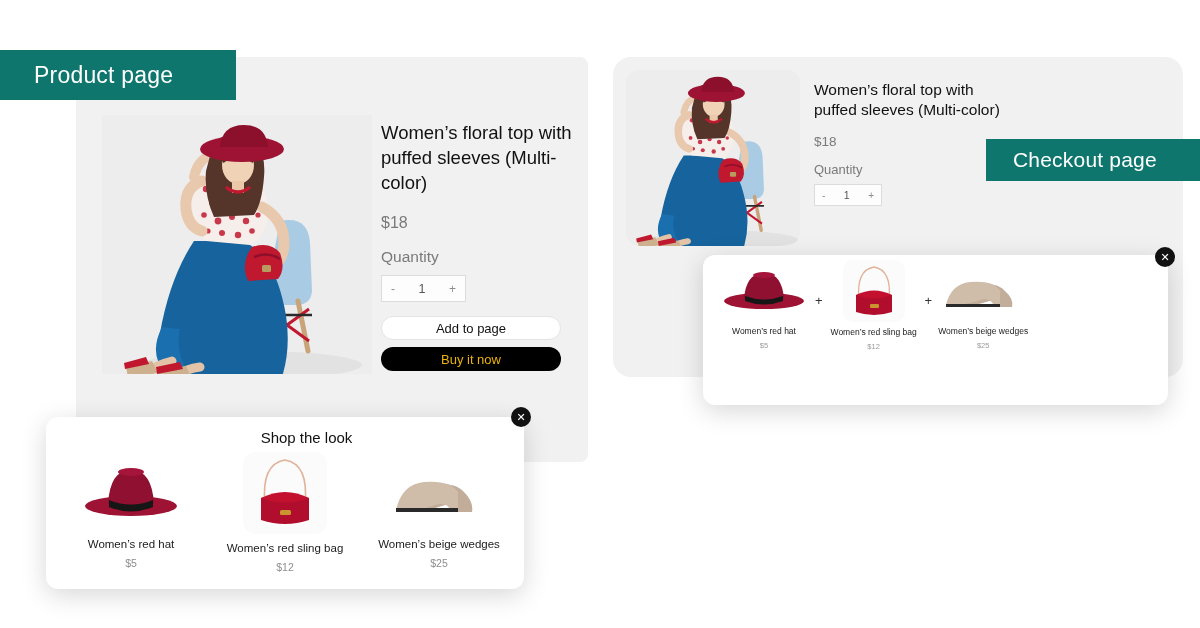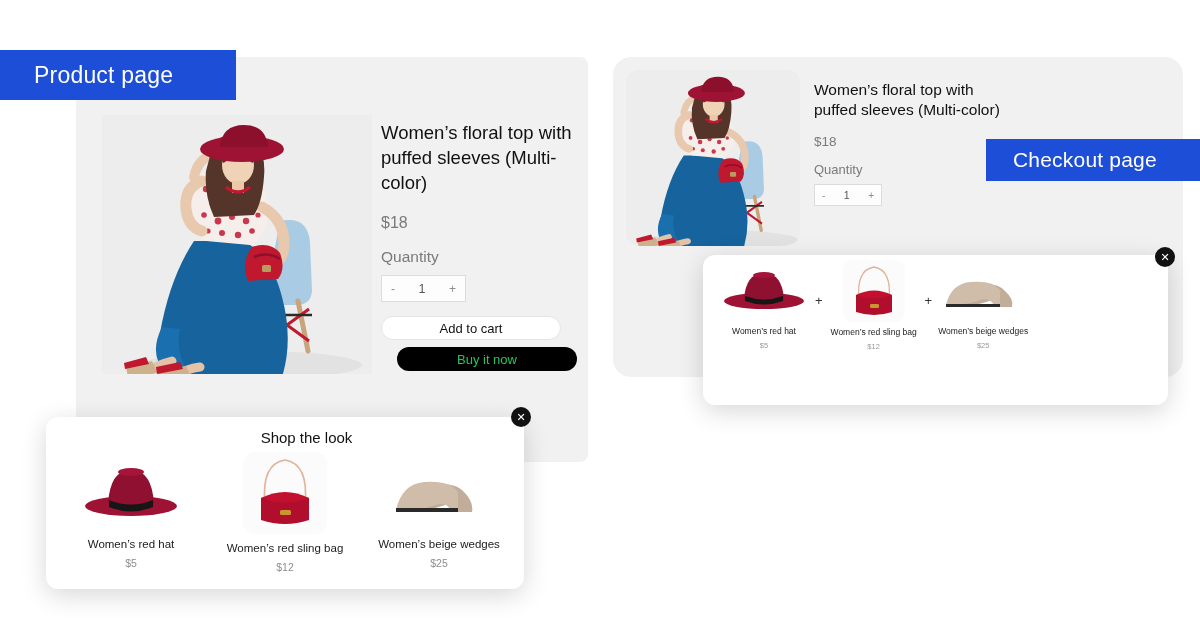--- a/index.html
+++ b/index.html
@@ -7,21 +7,21 @@
     width: 1200px; height: 628px;
     background: #ffffff;
     font-family: "Liberation Sans", sans-serif;
     overflow: hidden;
   }
   .stage { position: relative; width: 1200px; height: 628px; background:#fff; }
 
   
   .page-badge {
     position: absolute;
-    background: #1d4ed8;
+    background: #0f766e;
     color: #ffffff;
     font-size: 23px;
     letter-spacing: .2px;
     display: flex; align-items: center;
     z-index: 40;
   }
   #badge-product { left: 0; top: 50px; width: 236px; height: 50px; padding-left: 34px; }
   #badge-checkout { left: 986px; top: 139px; width: 220px; height: 42px; padding-left: 27px; font-size: 21px; }
 
   
@@ -62,21 +62,21 @@
     margin-top: 9px; width: 85px; height: 27px;
     border: 1px solid #dcdcdc; background: #fdfdfd;
     display: flex; align-items: center; justify-content: space-between;
     padding: 0 9px; font-size: 12px; color: #8d8d8d;
   }
   .qty .qval { font-size: 12.5px; color: #555; }
 
   .btn { width: 180px; height: 24px; border-radius: 20px; font-size: 13px;
          display: flex; align-items: center; justify-content: center; cursor: pointer; }
   #btn-add { margin-top: 14px; background:#ffffff; color:#111; border:1px solid #e4e4e4; }
-  #btn-buy { margin-top: 7px; background:#000000; color:#22c55e;margin-left:16px; }
+  #btn-buy { margin-top: 7px; background:#000000; color:#eab308; }
 
   
   #checkout-info { position: absolute; left: 814px; top: 80px; width: 190px; }
   #checkout-info .ptitle { font-size: 15.5px; line-height: 20px; color: #111; }
   #checkout-info .pprice { font-size: 13.5px; color: #7a7a7a; margin-top: 14px; }
   #checkout-info .plabel { font-size: 13px; color: #7a7a7a; margin-top: 13px; }
   #checkout-info .qty { width: 68px; height: 22px; padding: 0 7px; margin-top: 7px; font-size: 10px; }
   #checkout-info .qty .qval { font-size: 10.5px; }
 
   
@@ -200,21 +200,21 @@
 
   <div id="product-info">
     <div class="ptitle">Women’s floral top with puffed sleeves (Multi-color)</div>
     <div class="pprice">$18</div>
     <div class="plabel">Quantity</div>
     <div class="qty">
       <span>-</span>
       <span class="qval">1</span>
       <span>+</span>
     </div>
-    <div class="btn" id="btn-add">Add to cart</div>
+    <div class="btn" id="btn-add">Add to page</div>
     <div class="btn" id="btn-buy">Buy it now</div>
   </div>
 
   <div id="checkout-card"></div>
 
   <div id="checkout-hero">
     <div class="model">
       <svg viewBox="0 0 270 259" preserveAspectRatio="xMidYMid slice">
         <rect x="0" y="0" width="270" height="259" fill="#ededed"></rect>
         <ellipse cx="150" cy="250" rx="110" ry="14" fill="#e2e2e2"></ellipse>

